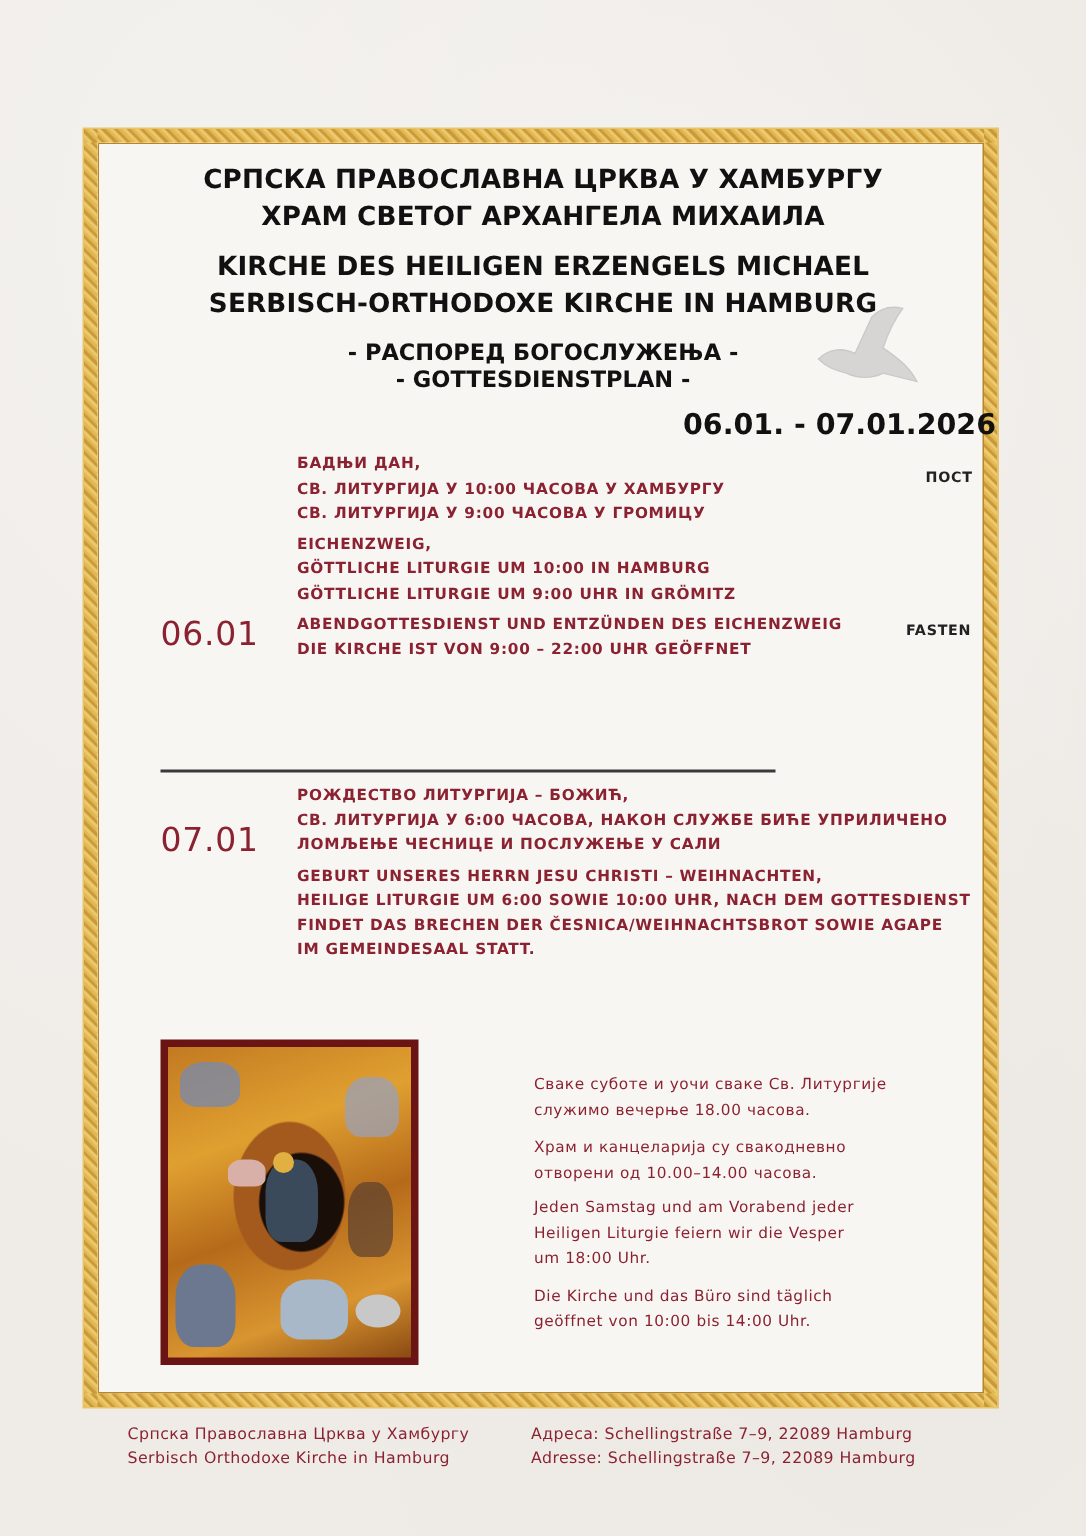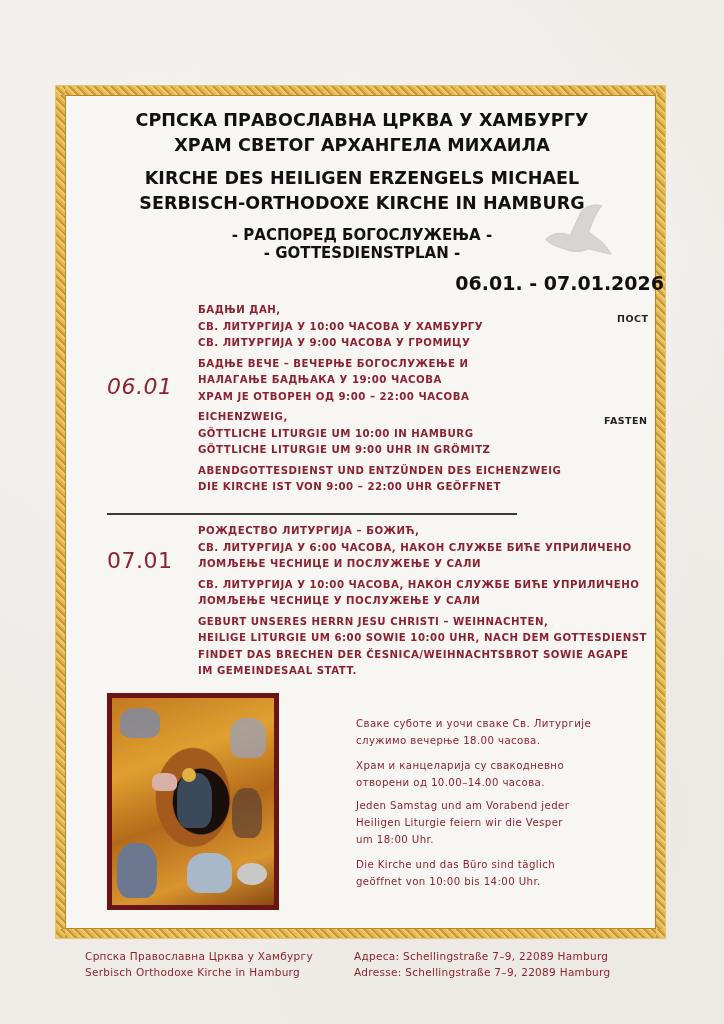--- a/index.html
+++ b/index.html
@@ -123,55 +123,46 @@
   <div class="daterange">06.01. - 07.01.2026</div>
 </div>
 
 <svg class="dove" viewBox="0 0 80 80">
   <path d="M6 42 C14 34 24 34 32 38 L44 12 C50 6 58 4 66 6 C60 14 56 22 52 34 C60 40 70 46 76 58 C68 56 60 54 52 52 C44 56 34 56 26 52 C18 50 12 48 6 42 Z" fill="#9a9a9a" stroke="#777" stroke-width="1"></path>
 </svg>
 
 <div class="side-label" style="left:617px; top:313px;">ПОСТ</div>
 <div class="side-label" style="left:604px; top:415px;">FASTEN</div>
 
-<div class="date-label" style="top:374px;font-style:italic;">06.01</div>
+<div class="date-label" style="top:411px;">06.01</div>
 <div class="block" style="top:302px;">
   <div class="para">
     <div>БАДЊИ ДАН,</div>
     <div>СВ. ЛИТУРГИЈА У 10:00 ЧАСОВА У ХАМБУРГУ</div>
     <div>СВ. ЛИТУРГИЈА У 9:00 ЧАСОВА У ГРОМИЦУ</div>
   </div>
   <div class="para">
-    <div>БАДЊЕ ВЕЧЕ – ВЕЧЕРЊЕ БОГОСЛУЖЕЊЕ И</div>
-    <div>НАЛАГАЊЕ БАДЊАКА У 19:00 ЧАСОВА</div>
-    <div>ХРАМ ЈЕ ОТВОРЕН ОД 9:00 – 22:00 ЧАСОВА</div>
-  </div>
-  <div class="para">
     <div>EICHENZWEIG,</div>
     <div>GÖTTLICHE LITURGIE UM 10:00 IN HAMBURG</div>
     <div>GÖTTLICHE LITURGIE UM 9:00 UHR IN GRÖMITZ</div>
   </div>
   <div class="para">
     <div>ABENDGOTTESDIENST UND ENTZÜNDEN DES EICHENZWEIG</div>
     <div>DIE KIRCHE IST VON 9:00 – 22:00 UHR GEÖFFNET</div>
   </div>
 </div>
 
 <div class="divider"></div>
 
 <div class="date-label" style="top:548px;">07.01</div>
 <div class="block" style="top:523px;">
   <div class="para">
     <div>РОЖДЕСТВО ЛИТУРГИЈА – БОЖИЋ,</div>
     <div>СВ. ЛИТУРГИЈА У 6:00 ЧАСОВА, НАКОН СЛУЖБЕ БИЋЕ УПРИЛИЧЕНО</div>
     <div>ЛОМЉЕЊЕ ЧЕСНИЦЕ И ПОСЛУЖЕЊЕ У САЛИ</div>
-  </div>
-  <div class="para">
-    <div>СВ. ЛИТУРГИЈА У 10:00 ЧАСОВА, НАКОН СЛУЖБЕ БИЋЕ УПРИЛИЧЕНО</div>
-    <div>ЛОМЉЕЊЕ ЧЕСНИЦЕ У ПОСЛУЖЕЊЕ У САЛИ</div>
   </div>
   <div class="para">
     <div>GEBURT UNSERES HERRN JESU CHRISTI – WEIHNACHTEN,</div>
     <div>HEILIGE LITURGIE UM 6:00 SOWIE 10:00 UHR, NACH DEM GOTTESDIENST</div>
     <div>FINDET DAS BRECHEN DER ČESNICA/WEIHNACHTSBROT SOWIE AGAPE</div>
     <div>IM GEMEINDESAAL STATT.</div>
   </div>
 </div>
 
 <div class="icon-img">

